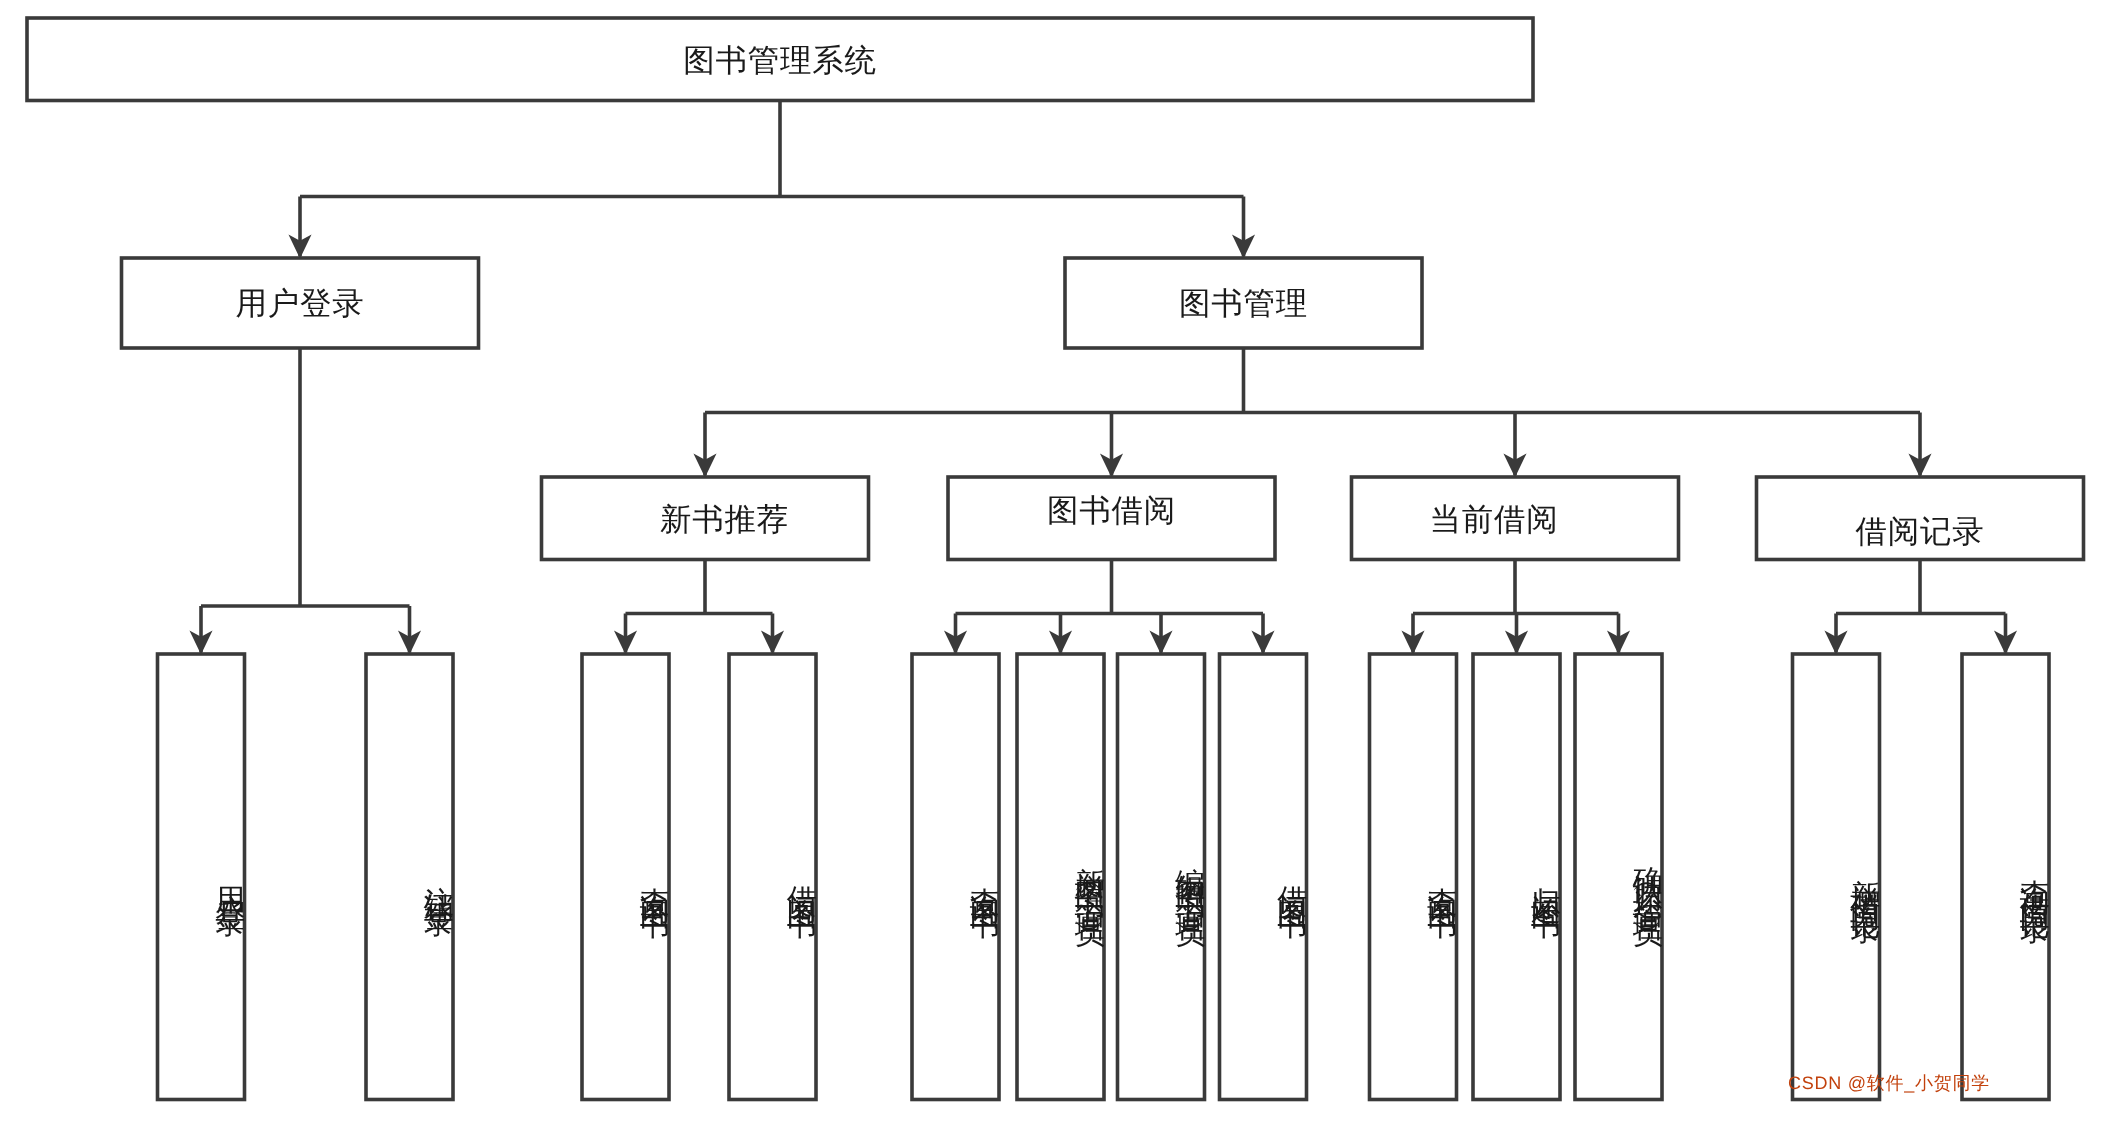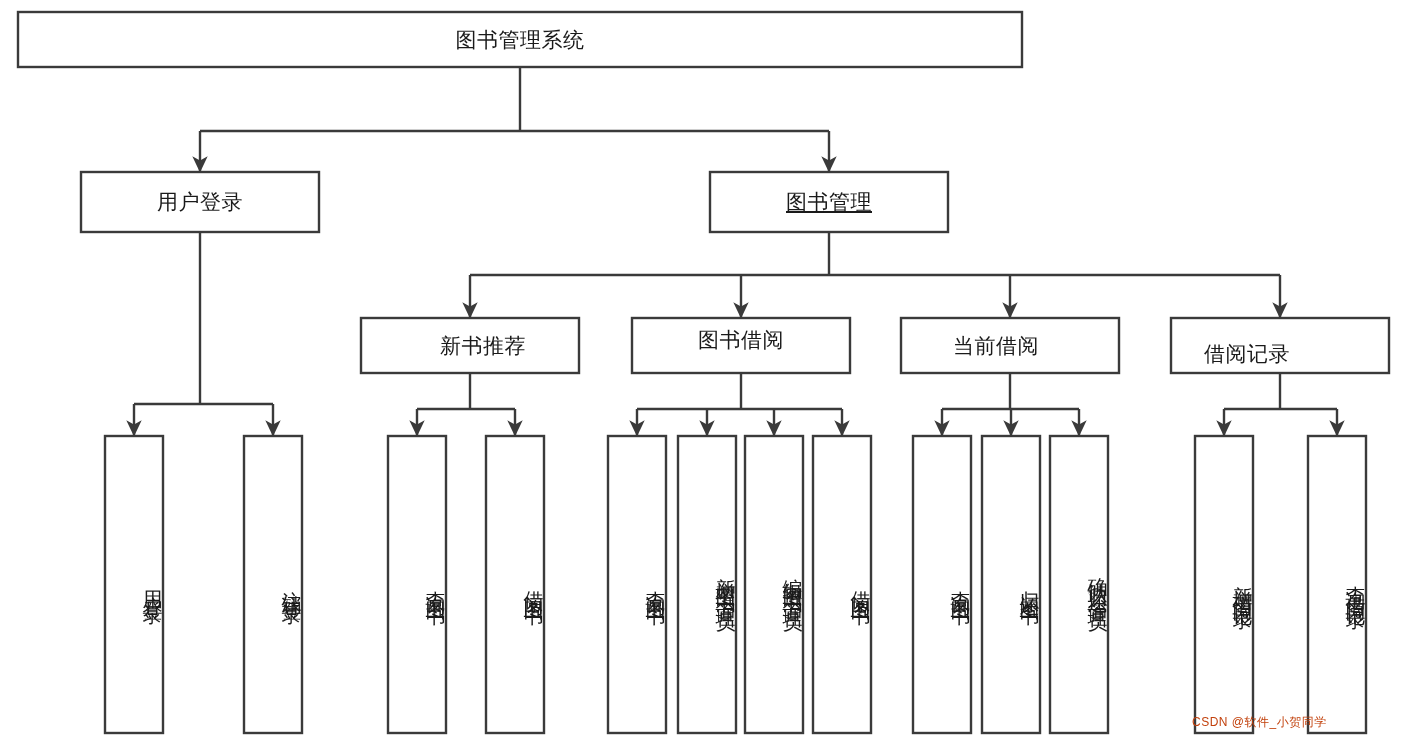--- a/index.html
+++ b/index.html
@@ -143,25 +143,25 @@
         <path class="connector" d="M 1280 373 L 1280 409"></path>
         <path class="connector" d="M 1224 409 L 1337 409"></path>
         <path class="connector" d="M 1224 409 L 1224 435" marker-end="url(#arrow)"></path>
         <path class="connector" d="M 1337 409 L 1337 435" marker-end="url(#arrow)"></path>
       </g>
   </svg>
 
   <div id="labels-layer">
       <div class="node-label-h" style="left: 18px; width: 1004px; top: 12px; height: 55px;">图书管理系统</div>
       <div class="node-label-h" style="left: 81px; width: 238px; top: 172px; height: 60px;">用户登录</div>
-      <div class="node-label-h" style="left: 710px; width: 238px; top: 172px; height: 60px; text-decoration: underline;">图书管理</div>
+      <div class="node-label-h" style="left: 710px; width: 238px; top: 172px; height: 60px;">图书管理</div>
       <div class="node-label-h" style="left: 361px; width: 244px; top: 318px; height: 55px;">新书推荐</div>
       <div class="node-label-h" style="left: 632px; width: 218px; top: 318px; height: 44px;">图书借阅</div>
       <div class="node-label-h" style="left: 901px; width: 190px; top: 318px; height: 55px; border-radius: 25px;">当前借阅</div>
-      <div class="node-label-h" style="left: 1138px; width: 218px; top: 318px; height: 72px;">借阅记录</div>
+      <div class="node-label-h" style="left: 1171px; width: 218px; top: 318px; height: 72px;">借阅记录</div>
       <div class="node-label-v" style="left: 105px; width: 58px; top: 450px; height: 269px; align-items: flex-start;">用户登录</div>
       <div class="node-label-v" style="left: 244px; width: 58px; top: 450px; height: 269px; align-items: flex-start;">注销登录</div>
       <div class="node-label-v" style="left: 388px; width: 58px; top: 450px; height: 269px; align-items: flex-start;">查询图书</div>
       <div class="node-label-v" style="left: 486px; width: 58px; top: 450px; height: 269px; align-items: flex-start;">借阅图书</div>
       <div class="node-label-v" style="left: 608px; width: 58px; top: 450px; height: 269px; align-items: flex-start;">查询图书</div>
       <div class="node-label-v" style="left: 678px; width: 58px; top: 450px; height: 269px; align-items: flex-start;">新增图书（管理员）</div>
       <div class="node-label-v" style="left: 745px; width: 58px; top: 450px; height: 269px; align-items: flex-start;">编辑图书（管理员）</div>
       <div class="node-label-v" style="left: 813px; width: 58px; top: 450px; height: 269px; align-items: flex-start;">借阅图书</div>
       <div class="node-label-v" style="left: 913px; width: 58px; top: 450px; height: 269px; align-items: flex-start;">查询图书</div>
       <div class="node-label-v" style="left: 982px; width: 58px; top: 450px; height: 269px; align-items: flex-start;">归还图书</div>

